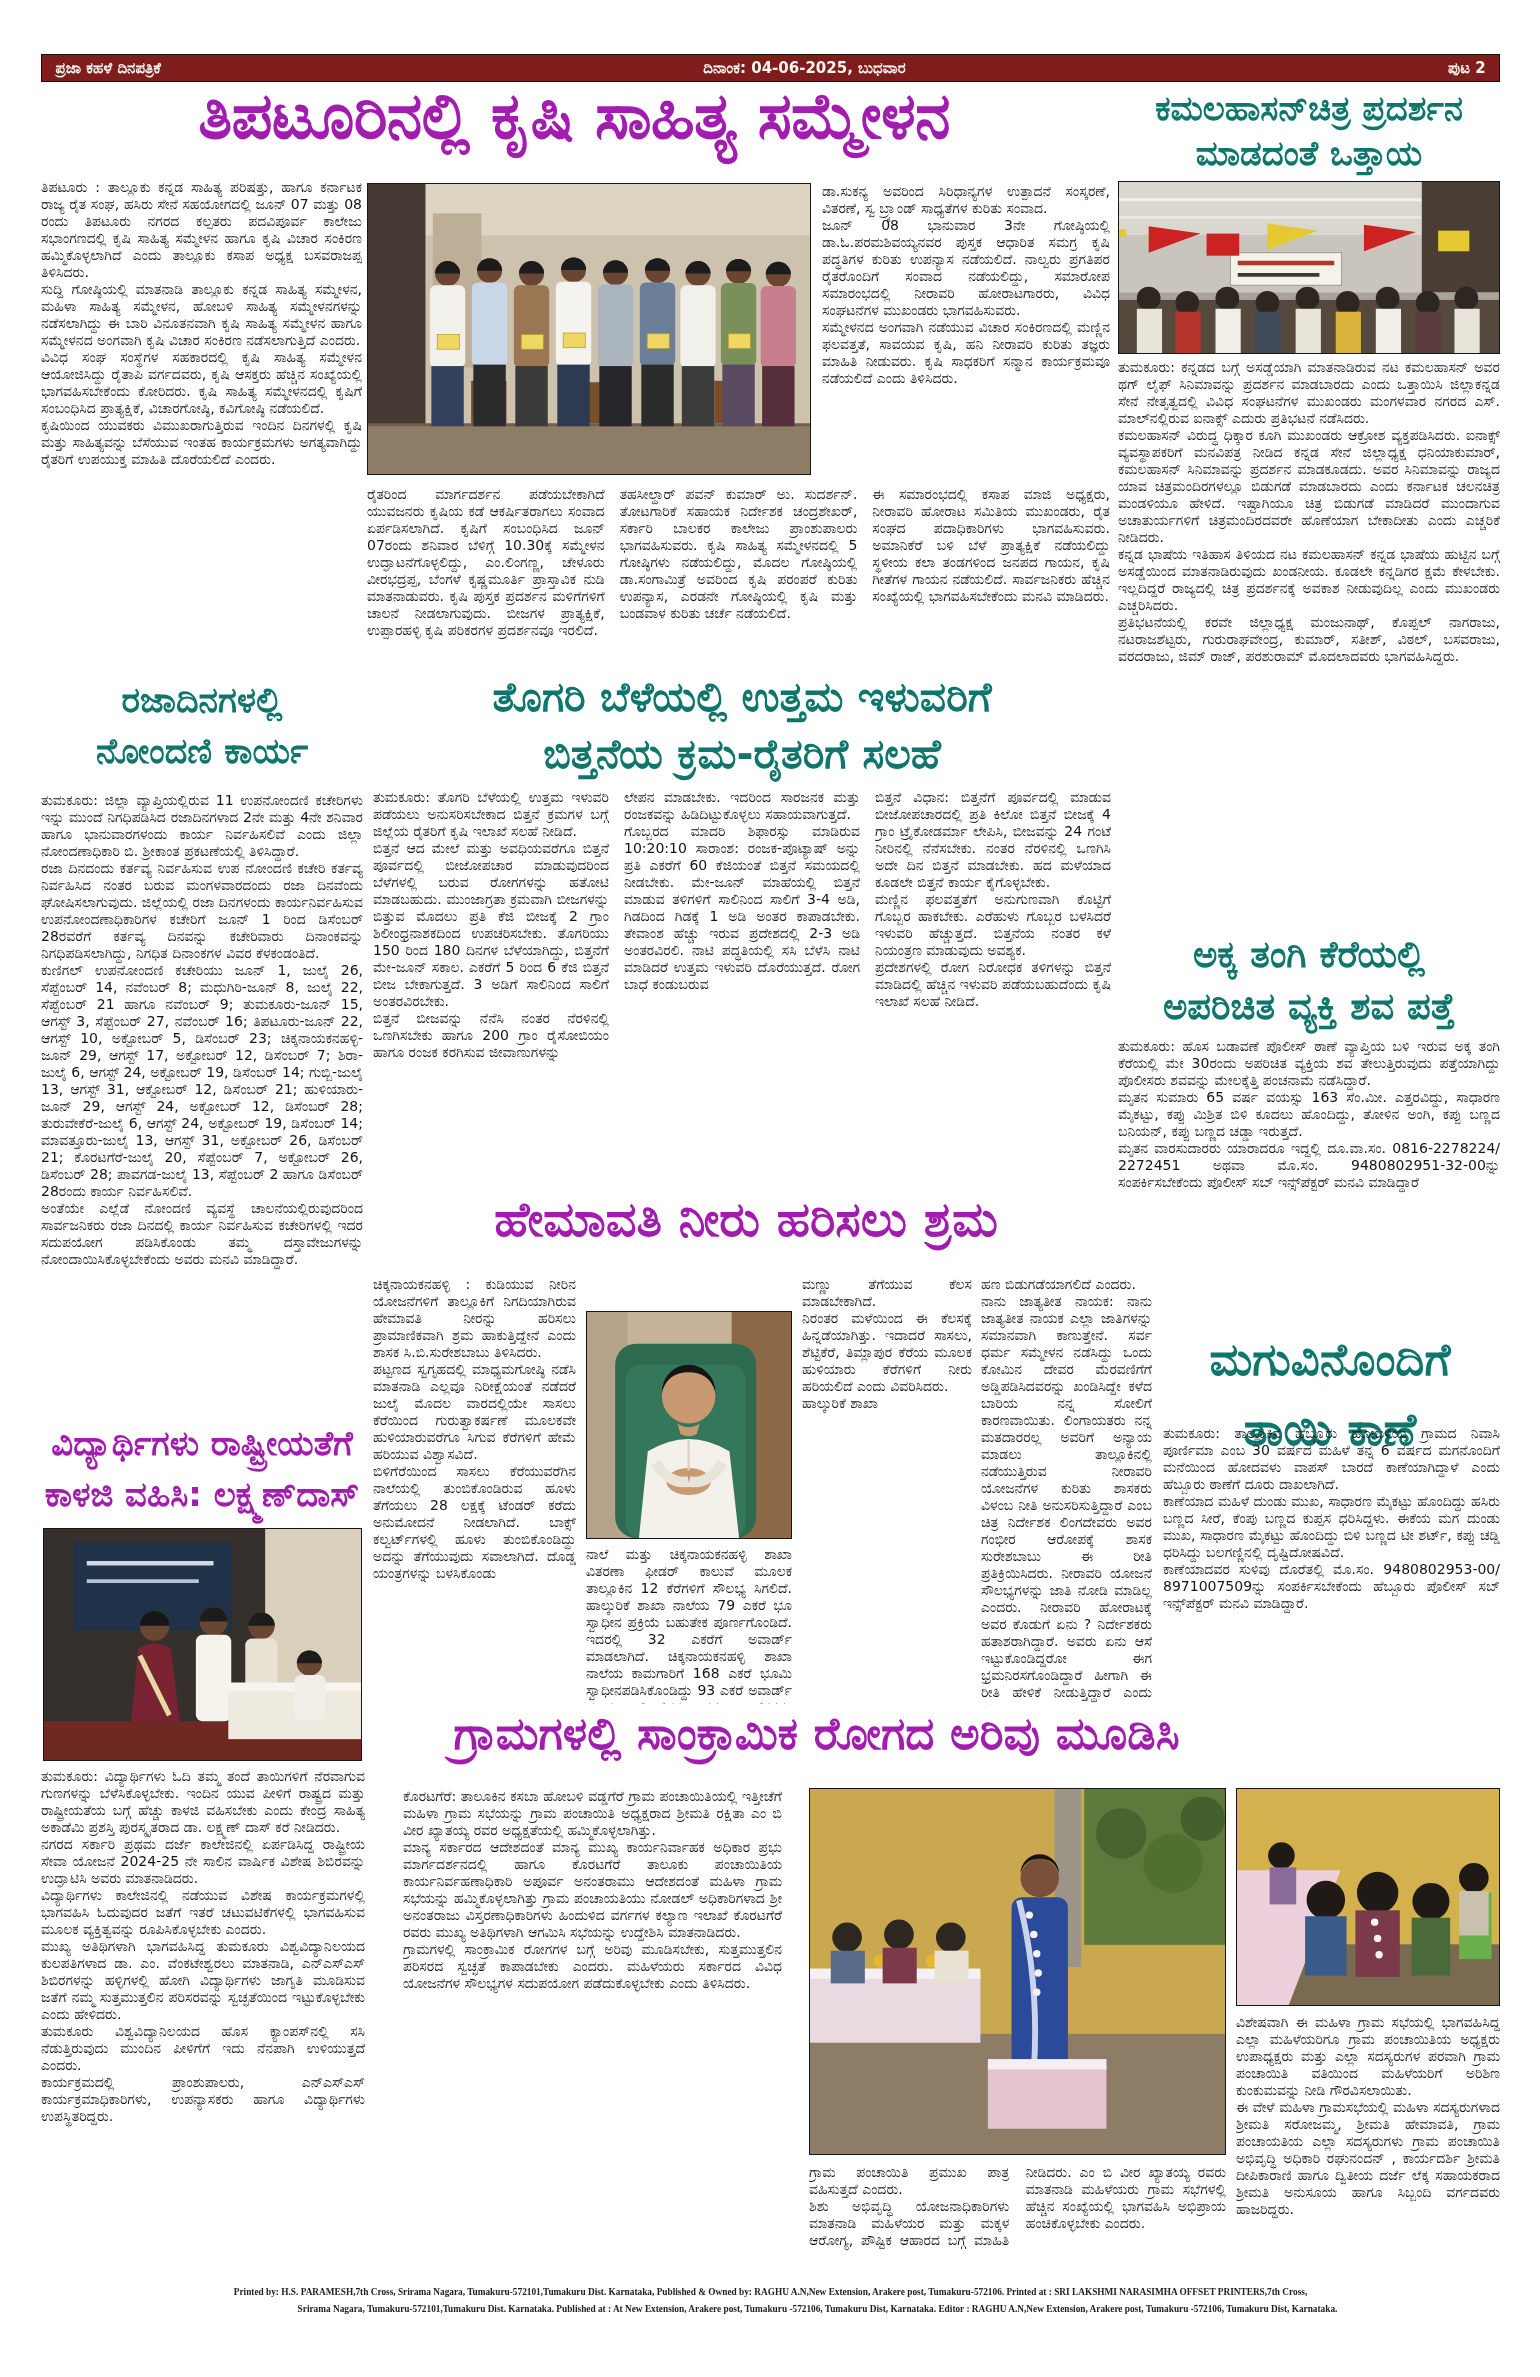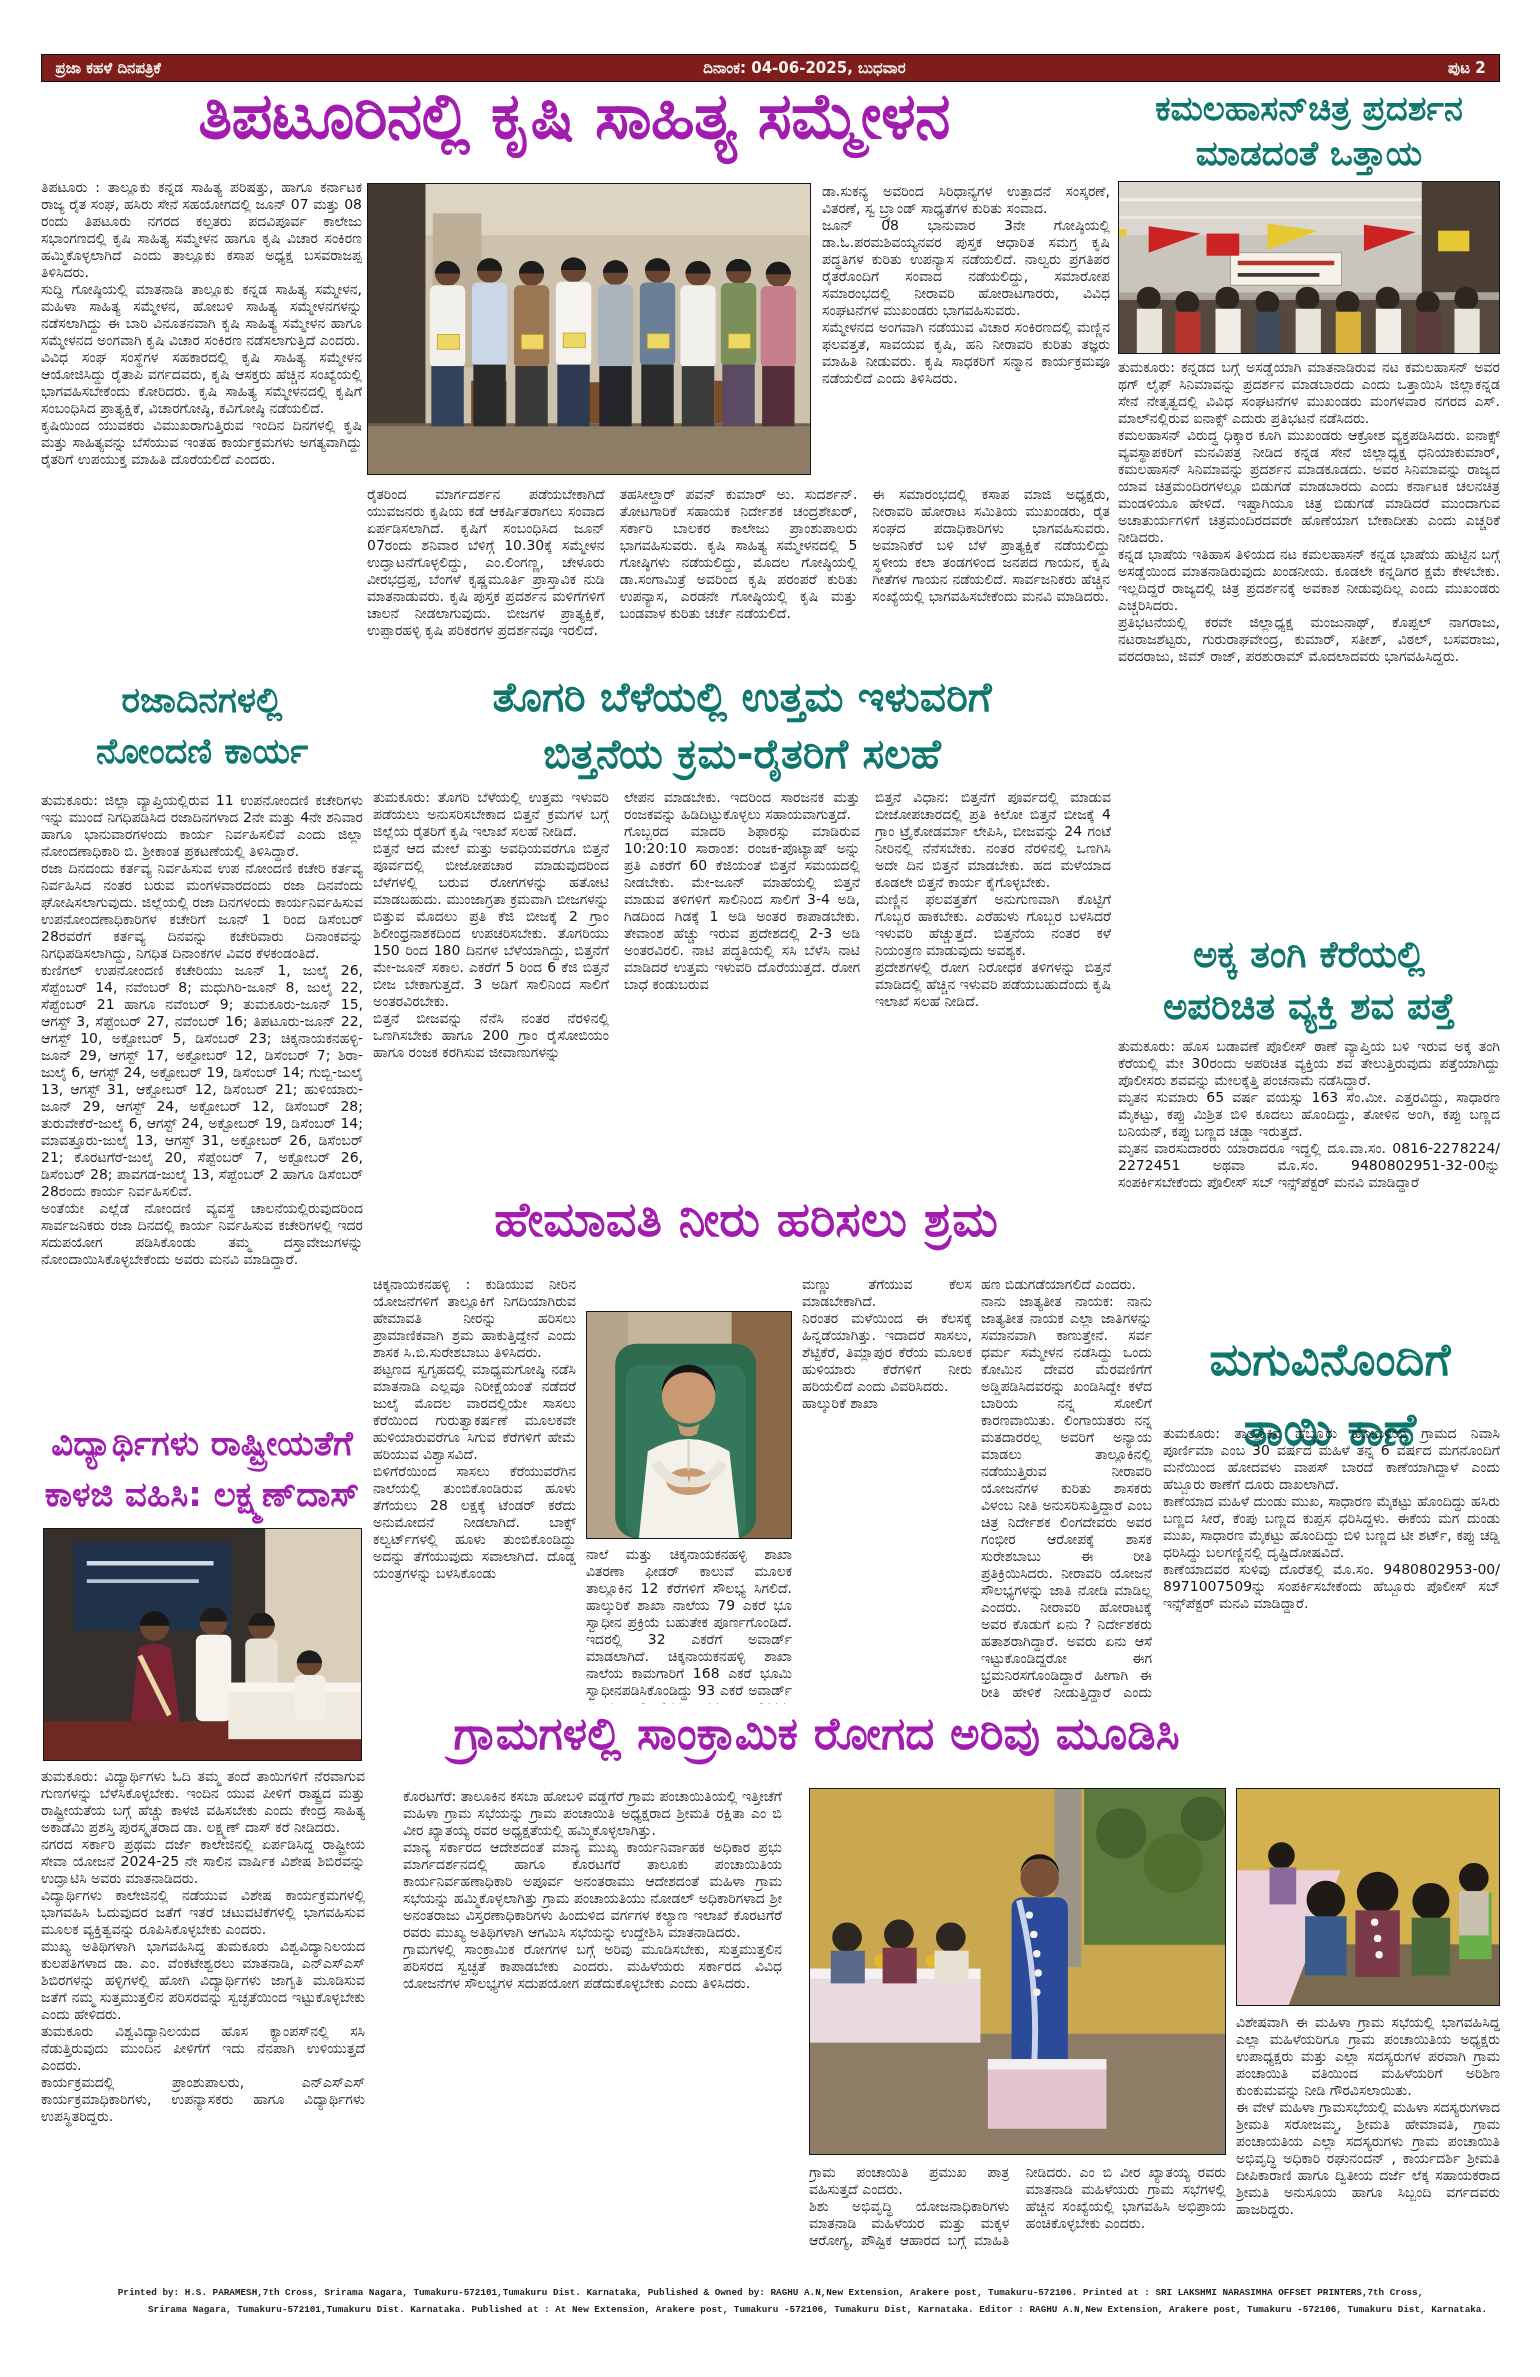--- a/index.html
+++ b/index.html
@@ -12,21 +12,21 @@
   .hl-red{color:#a21caf;}
   .hl-black{color:#0f766e;}
   .main-hl{font-size:64px;line-height:1.18;letter-spacing:-0.7px;}
   
   .col{font-size:14px;line-height:17px;text-align:justify;white-space:pre-line;overflow:hidden;color:#151515;}
   .cols3{display:flex;gap:15px;}
   .cols3 .c{flex:1;font-size:14px;line-height:17px;text-align:justify;white-space:pre-line;overflow:hidden;}
   .twocol{column-count:2;column-gap:16.4px;}
   .photo{border:1.5px solid #161616;box-sizing:border-box;overflow:hidden;background:#ccc;}
   .photo svg{display:block;width:100%;height:100%;}
-  .footer-line{width:1541px;text-align:center;font-size:9.3px;font-weight:700;color:#222;font-family:Liberation Mono, monospace;}
+  .footer-line{width:1541px;text-align:center;font-size:9.3px;font-weight:700;color:#222;font-family:Liberation Serif, serif;}
 </style>
 </head>
 <body>
 
 <div class="abs bar" style="left:41px;top:54px;width:1459px;height:28px;">
   <span>ಪ್ರಜಾ ಕಹಳೆ ದಿನಪತ್ರಿಕೆ</span>
   <span>ದಿನಾಂಕ: 04-06-2025, ಬುಧವಾರ</span>
   <span>ಪುಟ 2</span>
 </div>
 

